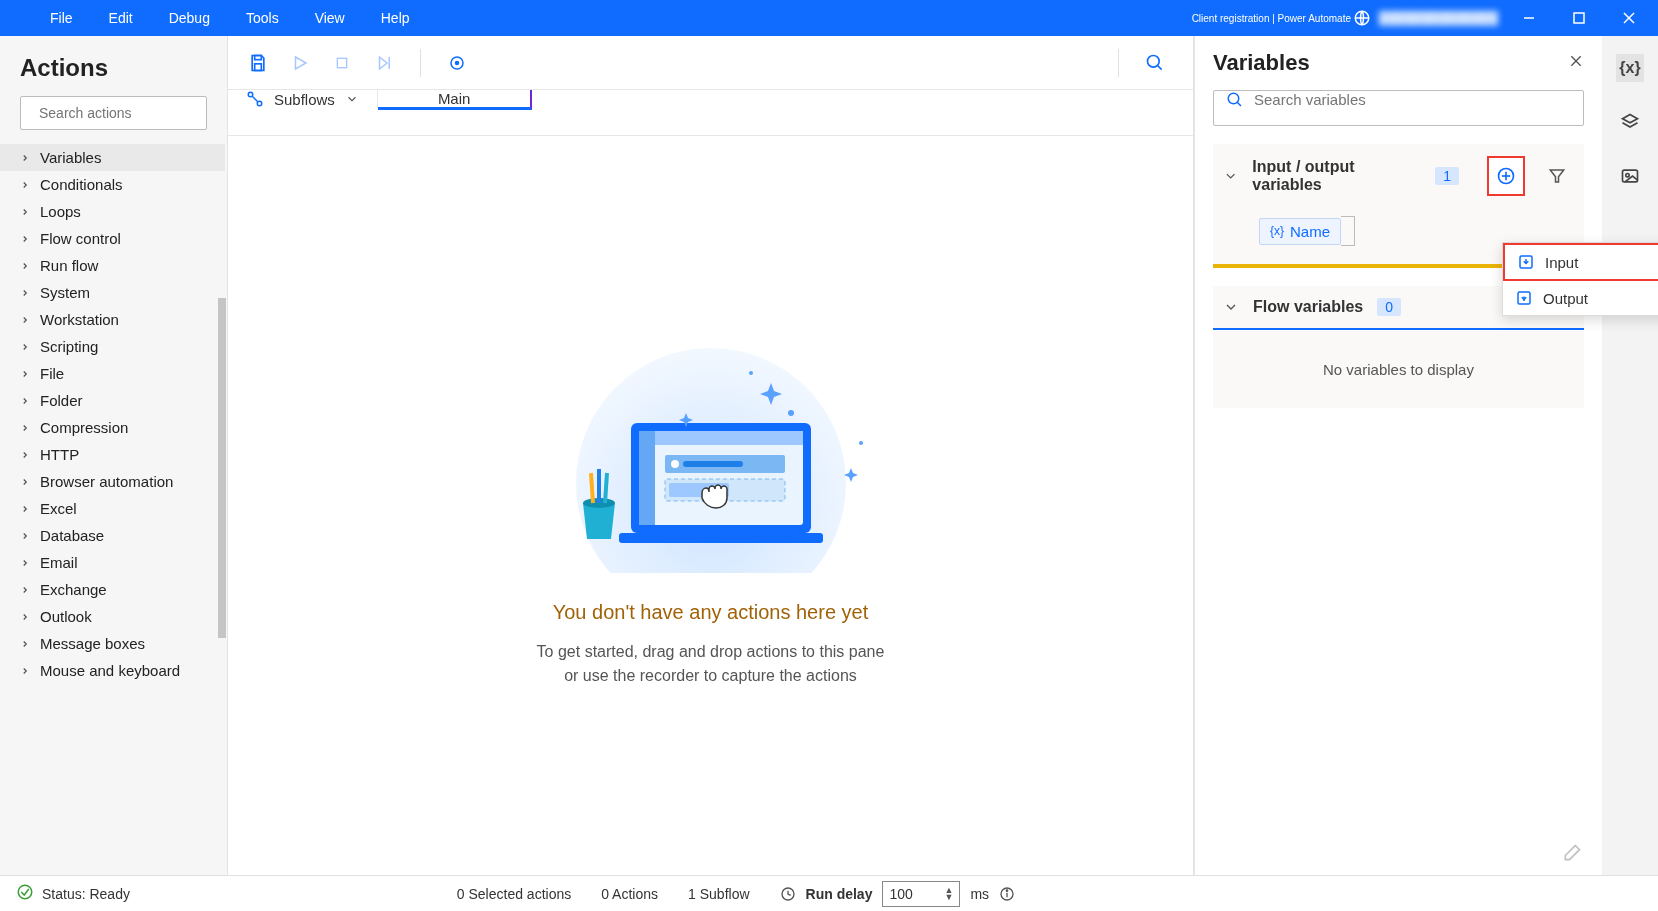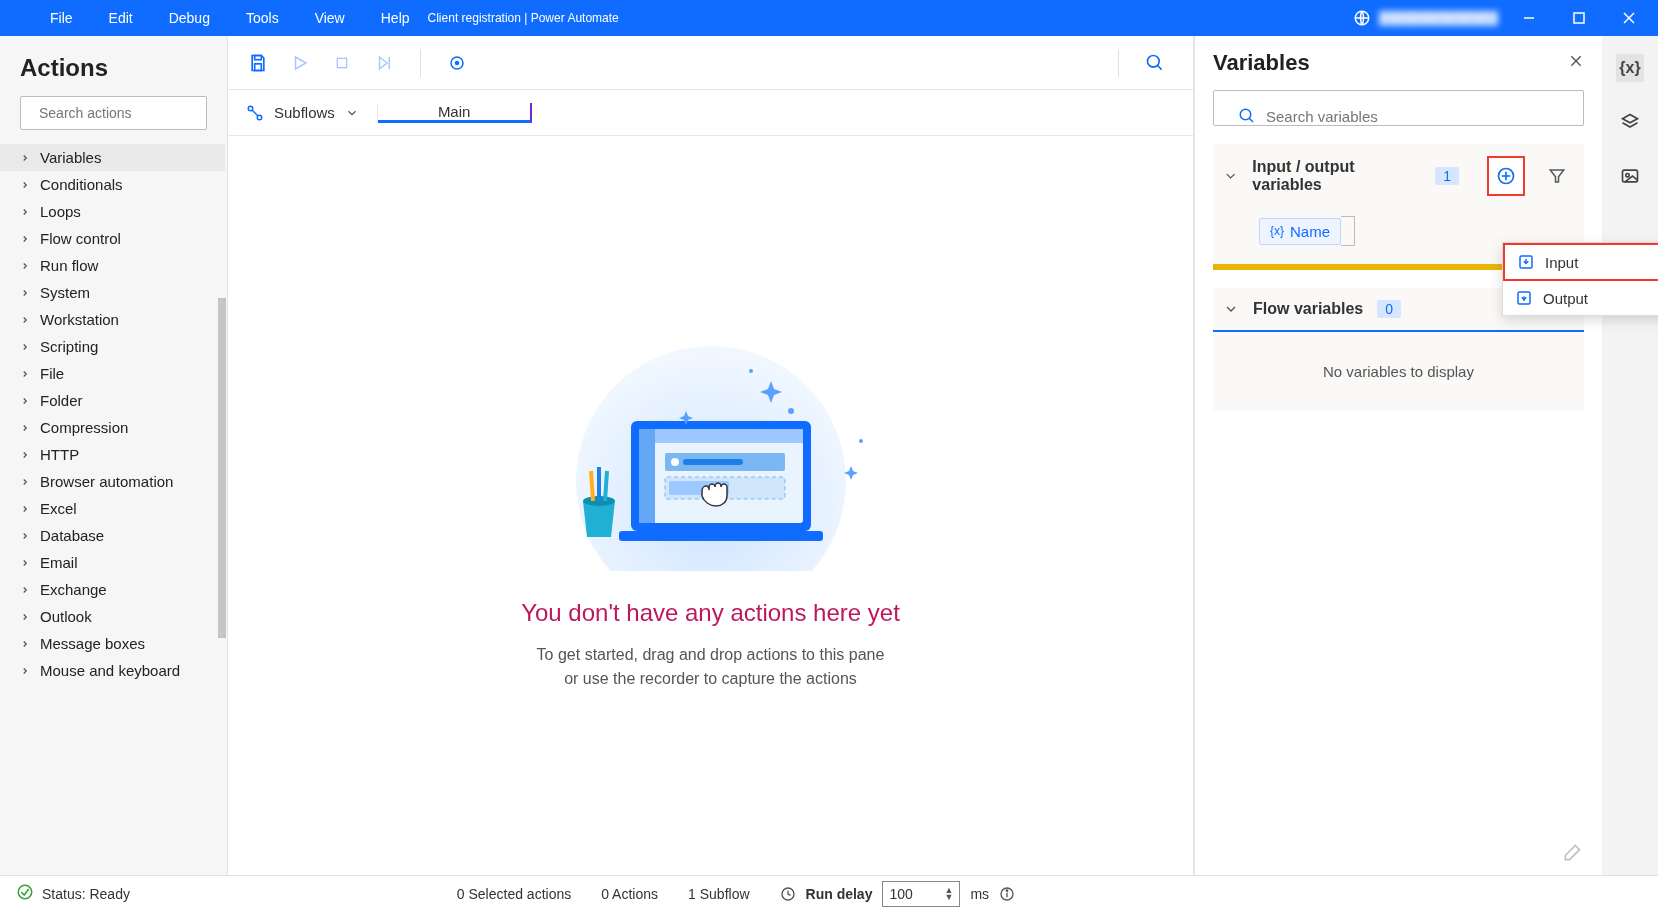--- a/index.html
+++ b/index.html
@@ -2,21 +2,21 @@
 <html><head>
 <meta charset="utf-8">
 <style>
   * { box-sizing: border-box; margin: 0; padding: 0; font-family: "Segoe UI", Arial, sans-serif; }
   html, body { width: 1658px; height: 911px; overflow: hidden; background: #fff; }
 
   
   .titlebar { height: 36px; background: #0f6cff; display: flex; align-items: center; color: #fff; font-size: 14px; }
   .menus { display: flex; gap: 0; padding-left: 32px; }
   .menus .menu-item { padding: 8px 18px; cursor: pointer; }
-  .title-center { flex: 1; text-align: left; font-size: 12px; }
+  .title-center { flex: 1; text-align: right; font-size: 10px; }
   .title-right { display: flex; align-items: center; gap: 6px; padding-right: 4px; }
   .win-controls { display: flex; }
   .win-btn { width: 50px; height: 36px; display: flex; align-items: center; justify-content: center; color:#fff; }
   .blurred { filter: blur(3px); opacity: .8; font-size: 12px; }
   .globe-badge { width:22px; height:22px; display:flex; align-items:center; justify-content:center; }
 
   
   .body-grid { display: grid; grid-template-columns: 228px 1fr 56px; height: calc(911px - 36px - 36px); }
 
   
@@ -34,44 +34,44 @@
 
   
   .center { display:flex; flex-direction:column; border-right:1px solid #e4e4e4; }
   .center-top-toolbar { height: 54px; display:flex; align-items:center; padding:0 18px; border-bottom:1px solid #e6e6e6; gap:18px; }
   .tbtn { width:24px; height:24px; display:flex; align-items:center; justify-content:center; color:#0f6cff; }
   .tbtn.dim { color:#a6c8ff; }
   .vsep { width:1px; height:28px; background:#e0e0e0; margin:0 6px; }
   .toolbar-spacer { flex:1; }
   .search-icon-right { color:#0f6cff; margin-right:8px; }
 
-  .tabs-row { height: 46px; display:flex; align-items:center; border-bottom:1px solid #e6e6e6; }
+  .tabs-row { height: 46px; display:flex; align-items:flex-start; border-bottom:1px solid #e6e6e6; }
   .subflows-btn { display:flex; align-items:center; gap:10px; padding:0 18px; color:#333; font-size:15px; border-right:1px solid #e6e6e6; cursor:pointer; }
   .subflows-btn svg.ico { color:#0f6cff; }
   .tab { padding: 0 60px; display:flex; align-items:center; font-size:15px; color:#333; border-bottom:3px solid #0f6cff; border-right:2px solid #6d28d9; }
 
   .canvas { flex:1; display:flex; flex-direction:column; align-items:center; justify-content:center; color:#555; position:relative; }
-  .empty-title { font-size: 24px; color:#be185d; margin-top: 28px; }
+  .empty-title { font-size: 20px; color:#a16207; margin-top: 28px; }
   .empty-sub { font-size: 16px; color:#555; margin-top: 16px; text-align:center; line-height:1.5; }
   .empty-art { width: 340px; height: 250px; }
 
   
 
   
   .body-grid { grid-template-columns: 228px 1fr 408px 56px; }
 
   .variables-panel { border-left:1px solid #e4e4e4; display:flex; flex-direction:column; padding: 0; position:relative; background:#fff; }
   .var-header { display:flex; align-items:center; padding: 14px 18px; }
   .var-title { font-size: 22px; font-weight:600; color:#222; flex:1; }
   .var-close { color:#555; cursor:pointer; }
-  .var-search { margin: 0 18px 18px; height:36px; border:1px solid #bcbcbc; border-radius:2px; display:flex; align-items:flex-end; padding:0 24px; background:#fff; }
+  .var-search { margin: 0 18px 18px; height:36px; border:1px solid #bcbcbc; border-radius:2px; display:flex; align-items:flex-start; padding:0 12px; background:#fff; }
   .var-search input { border:none; outline:none; flex:1; font-size:15px; }
   .var-search svg { color:#0f6cff; margin-right:10px; }
 
-  .var-section { margin: 0 18px; background:#faf9f8; border-bottom:6px solid #eab308; }
+  .var-section { margin: 0 18px; background:#faf9f8; border-bottom:4px solid #eab308; }
   .var-section-header { display:flex; align-items:center; padding:12px 10px; gap:14px; }
   .var-section-title { font-size:16px; font-weight:600; color:#333; }
   .var-count-badge { background:#d6e6ff; color:#0f6cff; padding:1px 8px; font-size:14px; border-radius:2px; }
   .var-section-header .flex-spacer { flex:1; }
   .plus-btn { width:40px; height:40px; border:2px solid #f03a30; display:flex; align-items:center; justify-content:center; color:#0f6cff; background:#fff; cursor:pointer; }
   .filter-btn { width:36px; height:36px; display:flex; align-items:center; justify-content:center; color:#555; cursor:pointer; }
   .var-chip-row { padding: 8px 18px 18px 46px; }
   .var-chip { display:inline-flex; align-items:center; gap:6px; border:1px solid #c3d6f5; background:#eef4ff; padding:4px 10px; border-radius:2px; color:#0f6cff; font-size:15px; }
   .var-chip-extra { display:inline-block; width:14px; height:30px; border:1px solid #bcbcbc; border-left:none; vertical-align:middle; }
 

